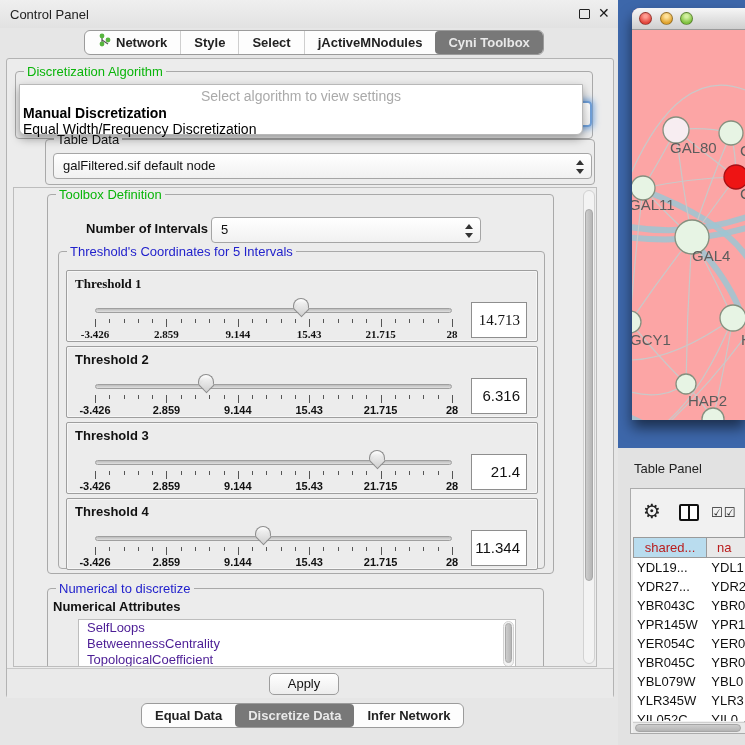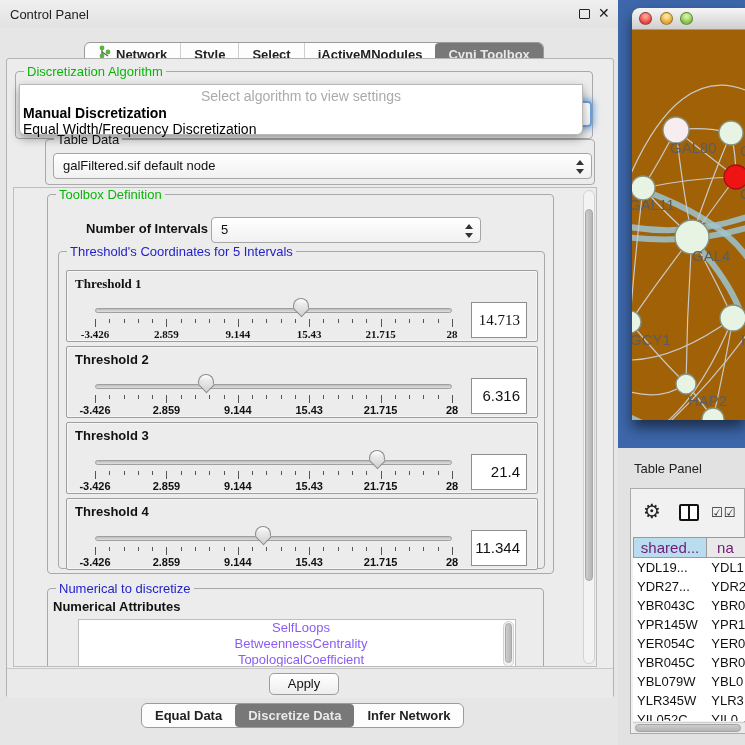--- a/index.html
+++ b/index.html
@@ -13,21 +13,21 @@
   #cp-title { left:10px; top:7px; font-size:13px; color:#222; }
   #float-icon { left:579px; top:9px; width:11px; height:10px; border:1.6px solid #222; border-radius:1px; }
   #close-icon { left:598px; top:5px; font-size:14px; font-weight:bold; color:#1a1a1a; }
 
   
   .tabbar { display:flex; background:#fdfdfd; border:1px solid #9b9b9b; border-radius:6px; overflow:hidden; height:25px; }
   .tab { padding:0 13px; line-height:23px; font-size:13px; font-weight:bold; color:#222; display:flex; align-items:center; gap:5px; border-left:1px solid #cfcfcf; background:transparent; white-space:nowrap; }
   .tab:first-child { border-left:none; }
   .tab.sel { background:#787878; color:#e9e9e9; border-left:none; border-radius:4px; }
   .tab.sel + .tab { border-left:none; }
-  #top-tabs { left:84px; top:42px;align-items:flex-end; }
+  #top-tabs { left:84px; top:30px;align-items:flex-end; }
   #bottom-tabs { left:141px; top:703px; }
 
   
   #main-panel { left:6px; top:58px; width:608px; height:640px; background:#ececec; border:1px solid #b3b3b3; border-radius:3px; }
 
   .groupbox { position:absolute; border:1px solid #a9a9a9; border-radius:4px; }
   .grouptitle { position:absolute; top:-8px; left:8px; background:#ececec; padding:0 3px; font-size:13px; white-space:nowrap; }
   .gt-green { color:#0ab50a; }
   .gt-blue { color:#2222cc; }
   .gt-black { color:#111; font-weight:normal; }
@@ -56,45 +56,45 @@
   .sl-handle { position:absolute; top:27px; width:16px; height:11px; background:linear-gradient(#ffffff,#d6d6d6); border:1px solid #8d8d8d; border-bottom:none; border-radius:8px 8px 2px 2px; z-index:3; }
   .sl-handle::after { content:""; position:absolute; left:2px; top:5px; width:10px; height:10px; background:linear-gradient(135deg,#f2f2f2,#cfcfcf); border-right:1px solid #8d8d8d; border-bottom:1px solid #8d8d8d; transform:rotate(45deg); }
   .tick { position:absolute; width:1px; background:#555; }
   .tick.minor { height:4px; top:48px; }
   .tick.major { height:8px; top:48px; }
   .tick-label { position:absolute; top:57px; width:52px; text-align:center; font-size:11px; font-weight:bold; color:#111; }
   .thr-value { position:absolute; left:404px; top:31px; width:56px; height:36px; background:#fff; border:1px solid #8e8e8e; font-size:15px; color:#111; text-align:right; line-height:34px; padding-right:6px; }
 
   
   #attr-list { position:absolute; left:30px; top:30px; width:438px; height:50px; background:#fff; border:1px solid #bdbdbd; overflow:hidden; }
-  .attr-item { font-size:13px; color:#8b5cf6; line-height:16px; padding-left:8px; white-space:nowrap;text-align:center; }
+  .attr-item { font-size:13px; color:#4c1d95; line-height:16px; padding-left:8px; white-space:nowrap; }
 
   
   #apply-row { left:0px; top:609px; width:606px; height:30px; background:#eaeaea; border-top:1px solid #c8c8c8; }
   #apply-btn { left:262px; top:4px; width:70px; height:22px; background:linear-gradient(#ffffff,#ededed); border:1px solid #9d9d9d; border-radius:5px; font-size:13px; color:#111; text-align:center; line-height:20px; }
 
   
   #right-side { left:618px; top:0; width:127px; height:745px; background:#e2e2e2; }
   #blue-area { left:0; top:0; width:127px; height:448px; background:#3d67aa; }
-  #mac-window { left:14px; top:8px; width:113px; height:412px; background:#a16207; border-radius:8px 0 0 0; box-shadow:0 8px 14px rgba(0,0,0,.55); }
+  #mac-window { left:14px; top:8px; width:113px; height:412px; background:#fca5a5; border-radius:8px 0 0 0; box-shadow:0 8px 14px rgba(0,0,0,.55); }
   #mac-titlebar { left:0; top:0; width:113px; height:22px; background:linear-gradient(#f6f6f6,#cfcfcf); border-bottom:1px solid #9a9a9a; border-radius:8px 0 0 0; }
   .light { position:absolute; top:4px; width:13px; height:13px; border-radius:50%; border:1px solid rgba(0,0,0,.35); }
   #light-red { left:7px; background:radial-gradient(circle at 50% 30%, #ff9d92 15%, #e2453c 70%); }
   #light-yellow { left:28px; background:radial-gradient(circle at 50% 30%, #ffe29a 15%, #e0a32e 70%); }
   #light-green { left:48px; background:radial-gradient(circle at 50% 30%, #d2f0a0 15%, #7fc23f 70%); }
   #net-content { left:0; top:22px; width:113px; height:390px; overflow:hidden; }
 
   #table-panel-title { left:16px; top:461px; font-size:13px; color:#222; }
   #browser { left:12px; top:488px; width:115px; height:246px; background:#f1f1f1; border:1px solid #ababab; }
   #gear-icon { left:12px; top:10px; font-size:20px; color:#222; }
   #split-icon { left:48px; top:15px; width:20px; height:17px; border:2px solid #111; border-radius:2px; background:#fff; }
   #split-icon::after { content:""; position:absolute; left:7px; top:0; width:2px; height:13px; background:#111; }
   #check-icons { left:80px; top:16px; font-size:13px; color:#222; letter-spacing:1px; }
   #tbl-header { left:2px; top:48px; width:113px; height:21px; display:flex; }
-  .th { font-size:15px; color:#701a75; line-height:20px; border:1px solid #9a9a9a; border-left:none; }
+  .th { font-size:13px; color:#b91c1c; line-height:20px; border:1px solid #9a9a9a; border-left:none; }
   .th.c1 { width:77px; background:#b9dcee; text-align:center; border-left:1px solid #9a9a9a; }
   .th.c2 { width:40px; background:#e9e9e9; padding-left:10px; }
   #tbl-rows { left:2px; top:69px; width:113px; height:163px; background:#fff; overflow:hidden; }
   .tr { display:flex; height:19px; }
   .td { font-size:13px; color:#111; line-height:19px; white-space:nowrap; overflow:hidden; }
   .td.c1 { width:77px; padding-left:4px; }
   .td.c2 { width:40px; padding-left:4px; }
   #hscroll { left:2px; top:233px; width:113px; height:11px; background:#eaeaea; border-top:1px solid #cfcfcf; }
   #hscroll-thumb { left:2px; top:1px; width:106px; height:8px; background:linear-gradient(#cdcdcd,#b4b4b4); border:1px solid #a5a5a5; border-radius:5px; }
 </style>

